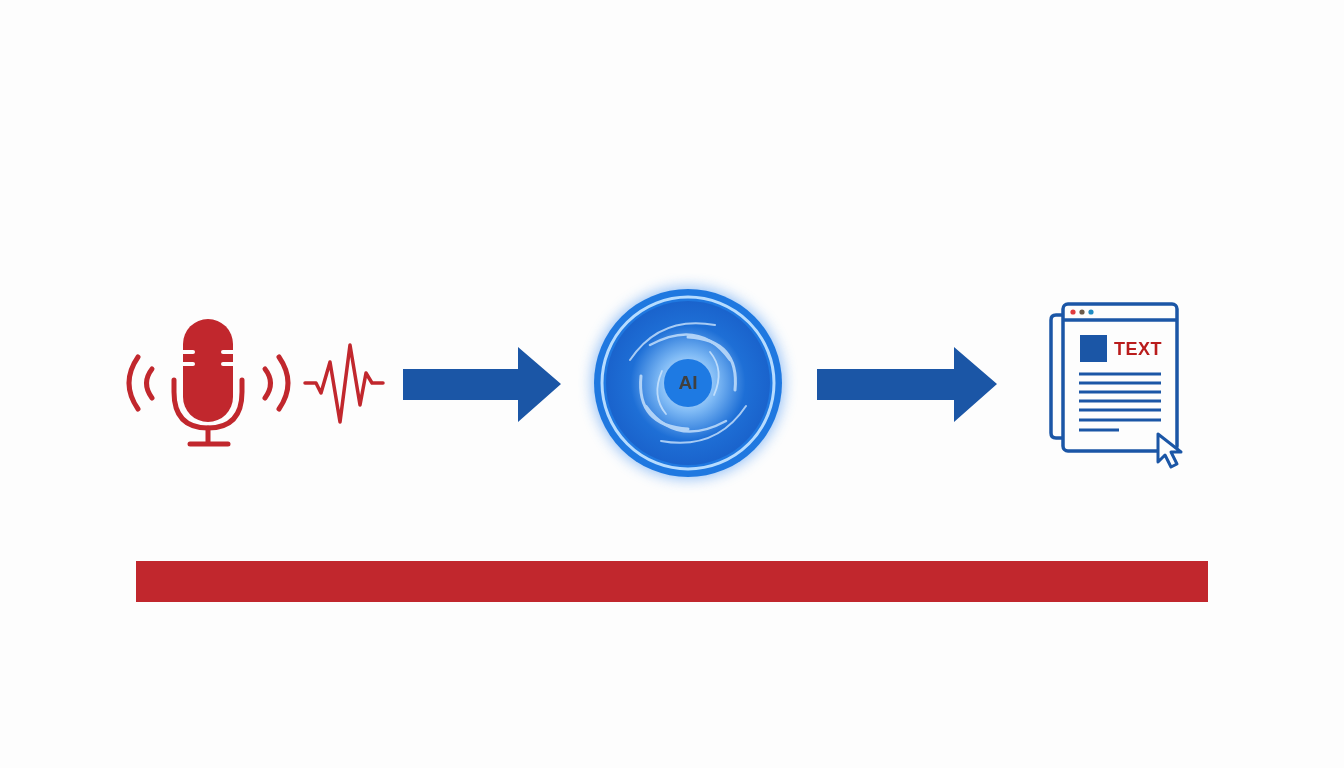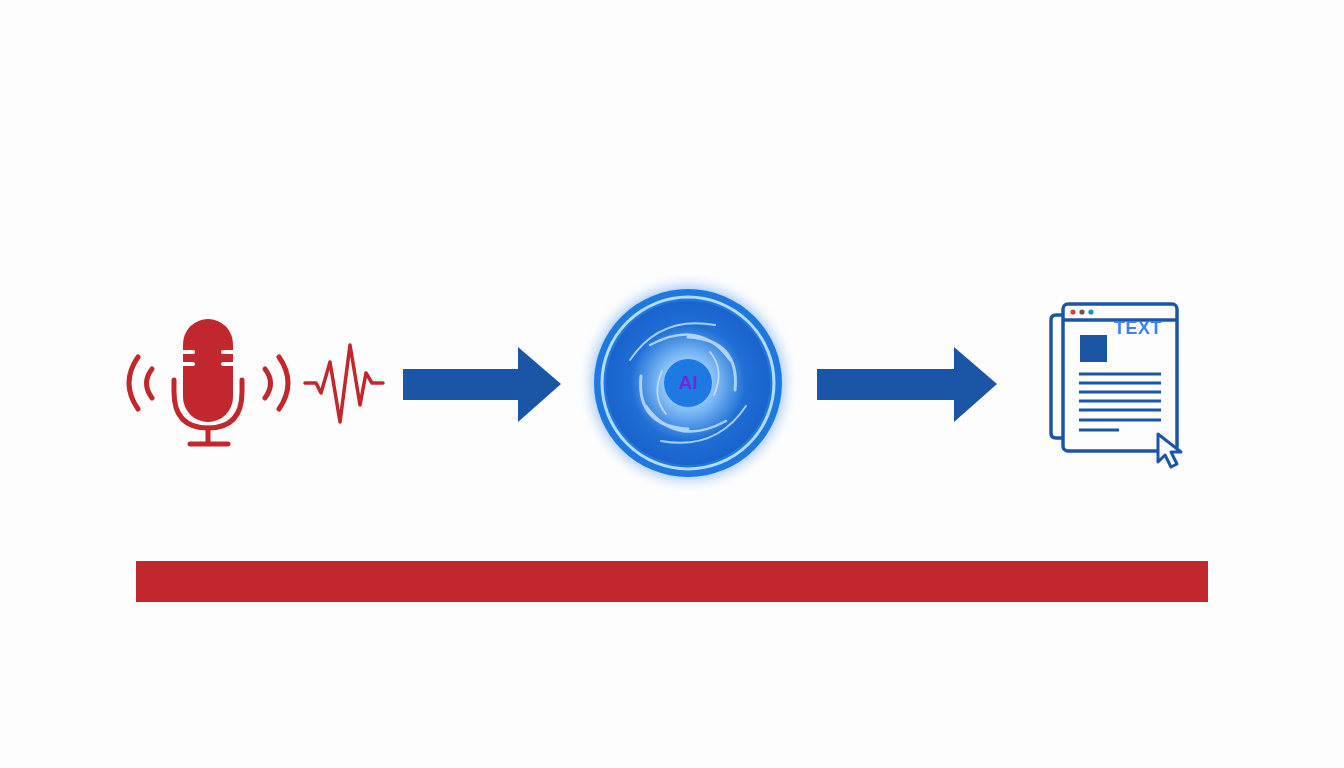--- a/index.html
+++ b/index.html
@@ -7,26 +7,26 @@
     width: 1344px; height: 768px; overflow: hidden;
     background: #fdfdfd;
     font-family: "Liberation Sans", sans-serif;
     position: relative;
   }
   .abs { position: absolute; }
   svg { display: block; }
   .ai-label {
     position: absolute; left: 664px; top: 359px; width: 48px; height: 48px;
     display: flex; align-items: center; justify-content: center;
-    color: #6d28d9; font-weight: bold; font-size: 19px;
+    color: #404040; font-weight: bold; font-size: 19px;
     font-family: "Liberation Sans", sans-serif;
   }
   .text-label {
-    position: absolute; left: 1114px; top: 318px;
-    color: #3b82f6; font-weight: bold; font-size: 18px;
+    position: absolute; left: 1114px; top: 339px;
+    color: #b91c1c; font-weight: bold; font-size: 18px;
     font-family: "Liberation Sans", sans-serif; letter-spacing: 0.5px;
   }
   .bar {
     position: absolute; left: 136px; top: 561px; width: 1072px; height: 41px;
   }
 </style>
 </head>
 <body>
 
 <svg class="abs" style="left:110px;top:300px" width="200" height="160" viewBox="110 300 200 160">

